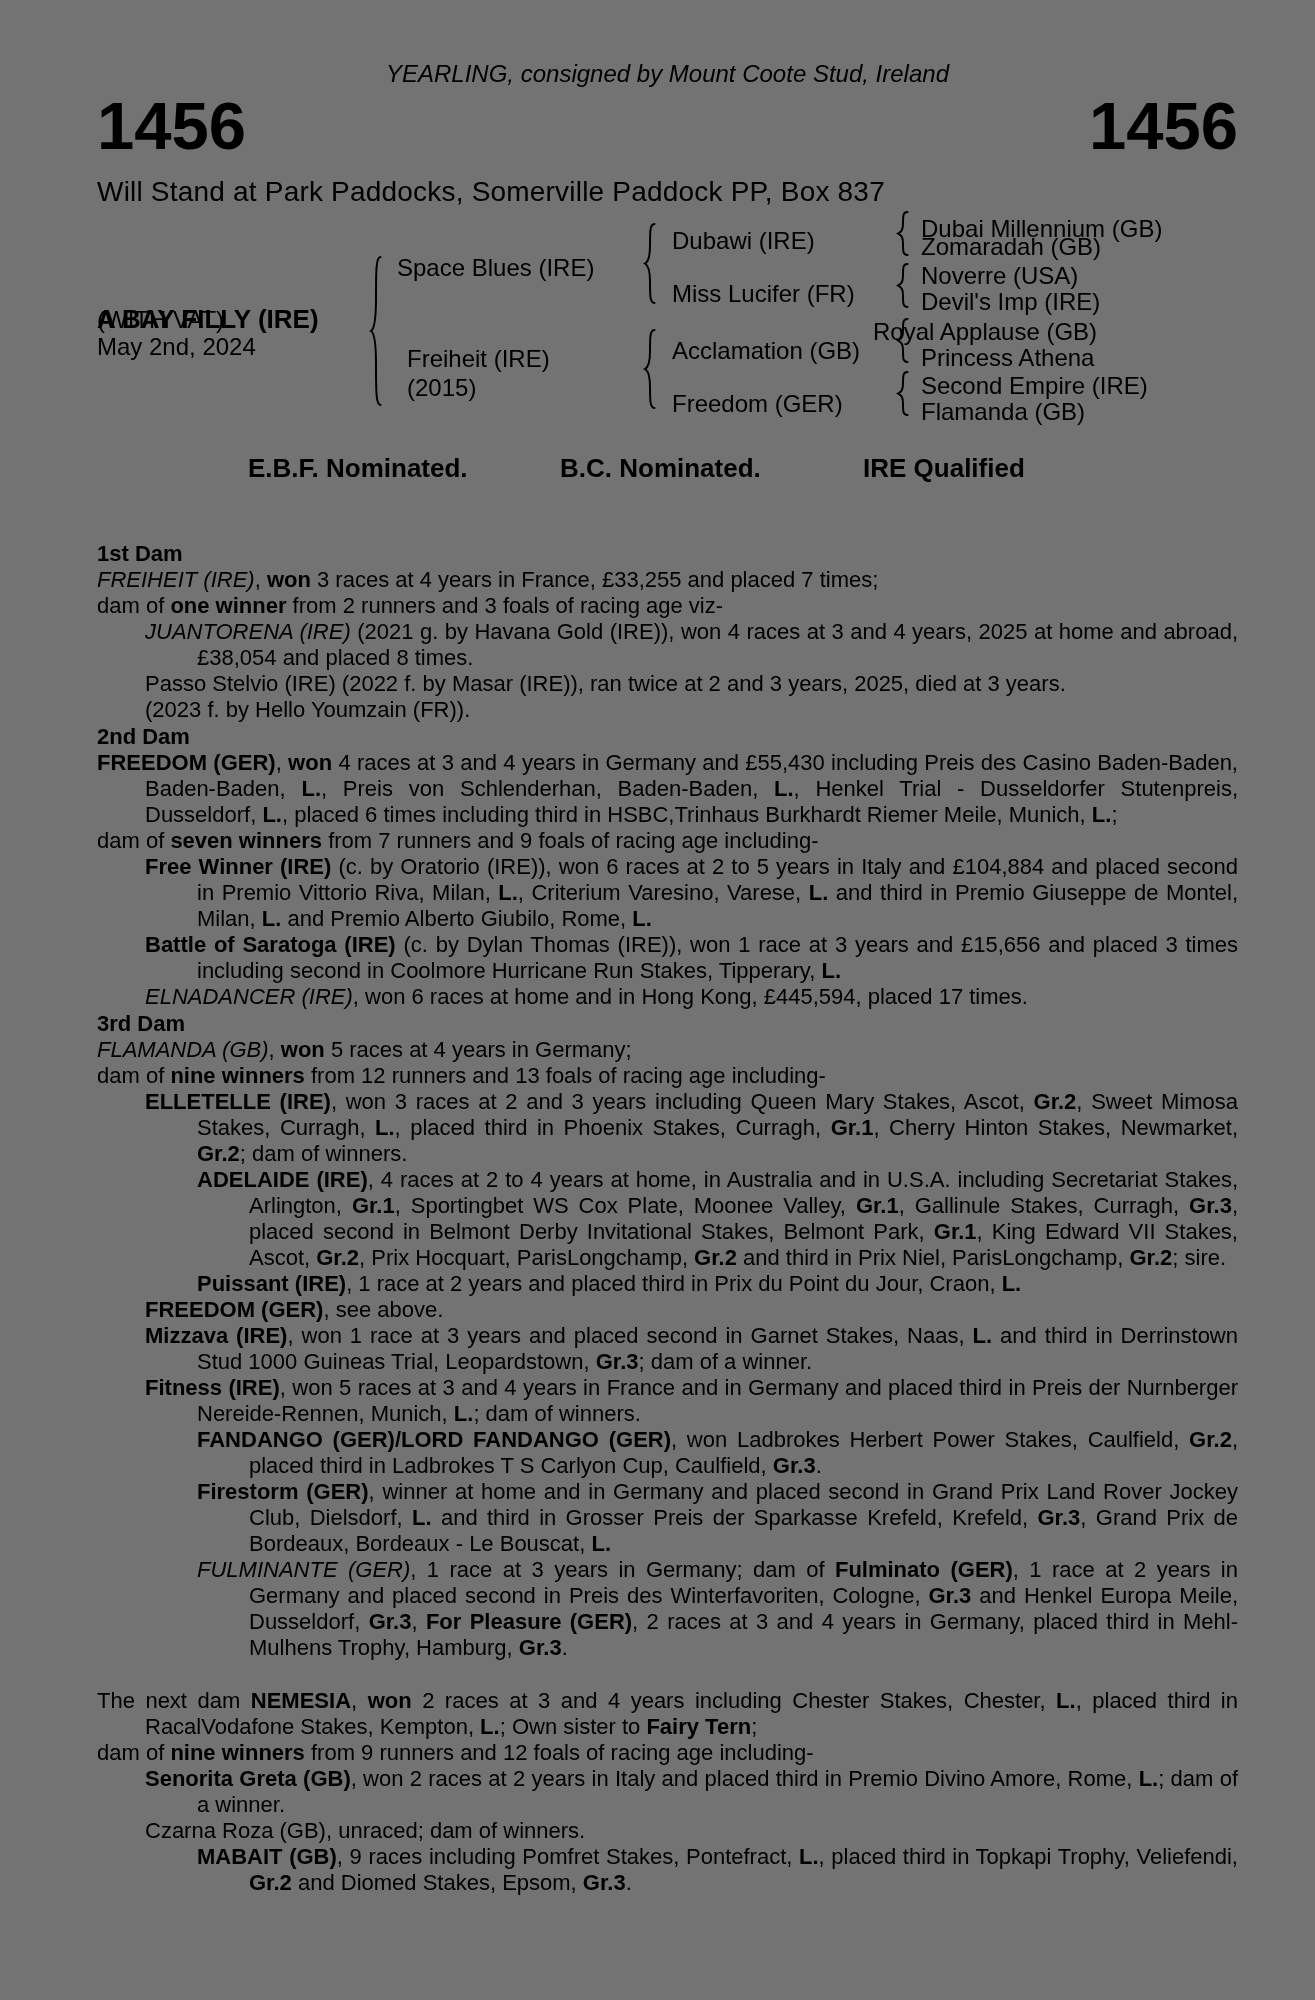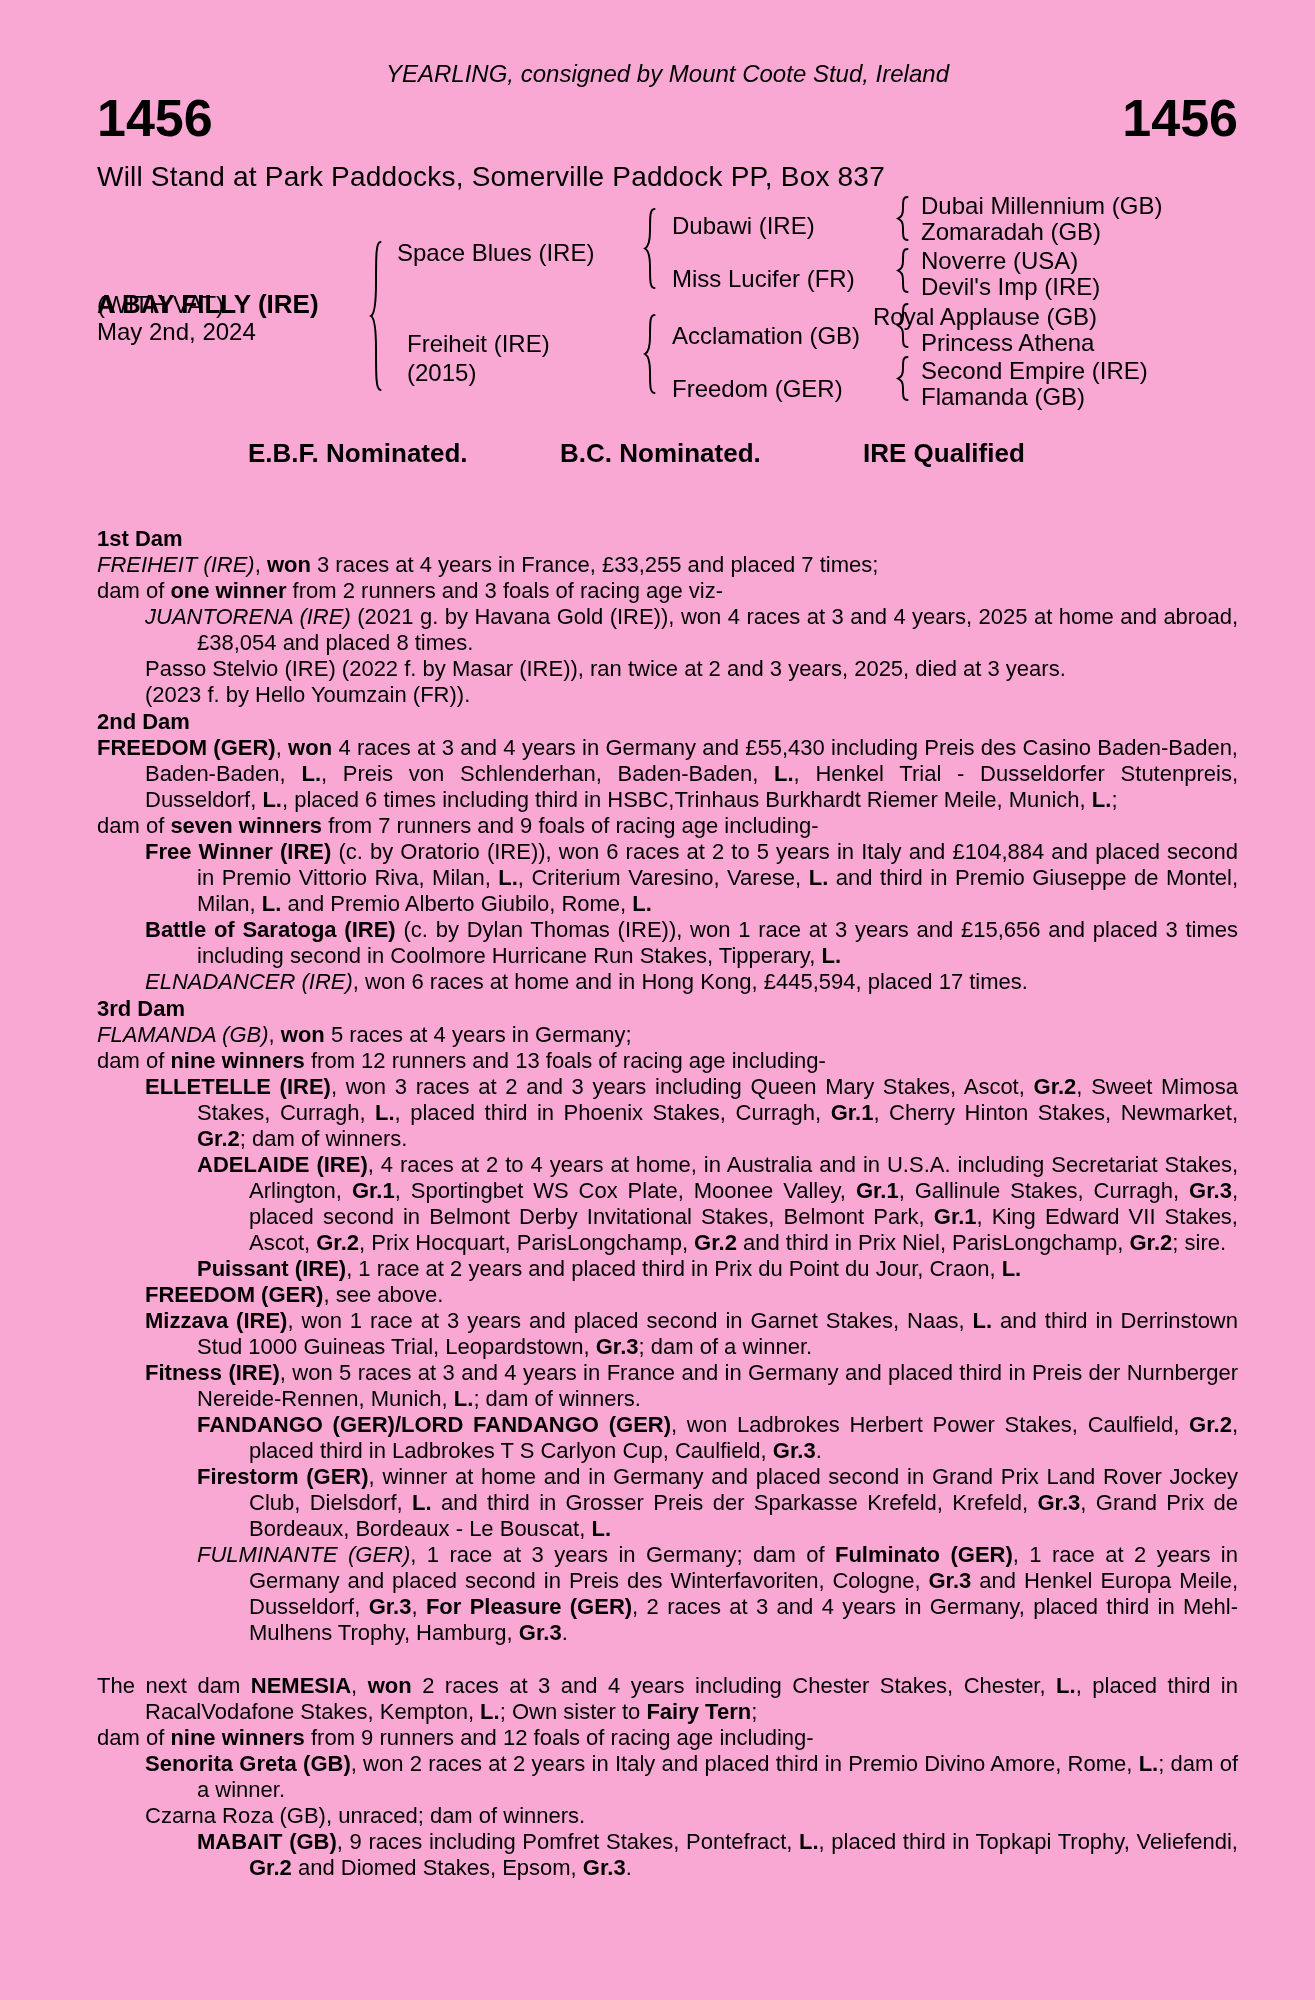--- a/index.html
+++ b/index.html
@@ -2,38 +2,38 @@
 <html><head>
 <meta charset="utf-8">
 <style>
   html, body { margin: 0; padding: 0; background: #ffffff; }
   .page {
     position: relative;
     width: 1315px;
     height: 2000px;
     box-sizing: border-box;
     padding: 0 77px 0 97px;
-    background: #f9a8d4;
+    background: #737373;
     color: #000;
     font-family: "Liberation Sans", "DejaVu Sans", sans-serif;
     overflow: hidden;
   }
   .consign-line {
     margin-top: 60px;
     text-align: center;
     font-style: italic;
     font-size: 24px;
     line-height: 28px;
   }
   .lot-row {
     display: flex;
     justify-content: space-between;
     align-items: flex-start;
     font-weight: bold;
-    font-size: 52px;
+    font-size: 67px;
     line-height: 1.0;
     margin-top: 4px;
   }
   .stand-line {
     font-weight: normal;
     font-size: 28px;
     line-height: 30px;
     margin-top: 18px;
     letter-spacing: 0.2px;
   }
@@ -114,21 +114,21 @@
       </svg>
     <svg class="brace" style="left:798px; top:56px;" width="16" height="45" viewBox="0 0 16 45">
         <path d="M12.5 1 C8 1 8 4.5 8 12.600000000000001 C8 18.9 6.5 20.5 3 22.5 C6.5 24.5 8 26.099999999999998 8 32.4 C8 40.5 8 44 12.5 44" fill="none" stroke="#000" stroke-width="2" stroke-linecap="round"></path>
       </svg>
     <svg class="brace" style="left:798px; top:111px;" width="16" height="45" viewBox="0 0 16 45">
         <path d="M12.5 1 C8 1 8 4.5 8 12.600000000000001 C8 18.9 6.5 20.5 3 22.5 C6.5 24.5 8 26.099999999999998 8 32.4 C8 40.5 8 44 12.5 44" fill="none" stroke="#000" stroke-width="2" stroke-linecap="round"></path>
       </svg>
     <svg class="brace" style="left:798px; top:164px;" width="16" height="45" viewBox="0 0 16 45">
         <path d="M12.5 1 C8 1 8 4.5 8 12.600000000000001 C8 18.9 6.5 20.5 3 22.5 C6.5 24.5 8 26.099999999999998 8 32.4 C8 40.5 8 44 12.5 44" fill="none" stroke="#000" stroke-width="2" stroke-linecap="round"></path>
       </svg>
-    <div class="ped-abs" style="left:824px; top:1px;">Dubai Millennium (GB)</div>
+    <div class="ped-abs" style="left:824px; top:9px;">Dubai Millennium (GB)</div>
     <div class="ped-abs" style="left:824px; top:27px;">Zomaradah (GB)</div>
     <div class="ped-abs" style="left:824px; top:56px;">Noverre (USA)</div>
     <div class="ped-abs" style="left:824px; top:82px;">Devil's Imp (IRE)</div>
     <div class="ped-abs" style="left:776px; top:112px;">Royal Applause (GB)</div>
     <div class="ped-abs" style="left:824px; top:138px;">Princess Athena</div>
     <div class="ped-abs" style="left:824px; top:166px;">Second Empire (IRE)</div>
     <div class="ped-abs" style="left:824px; top:192px;">Flamanda (GB)</div>
   </div>
 
   <div class="noms">

